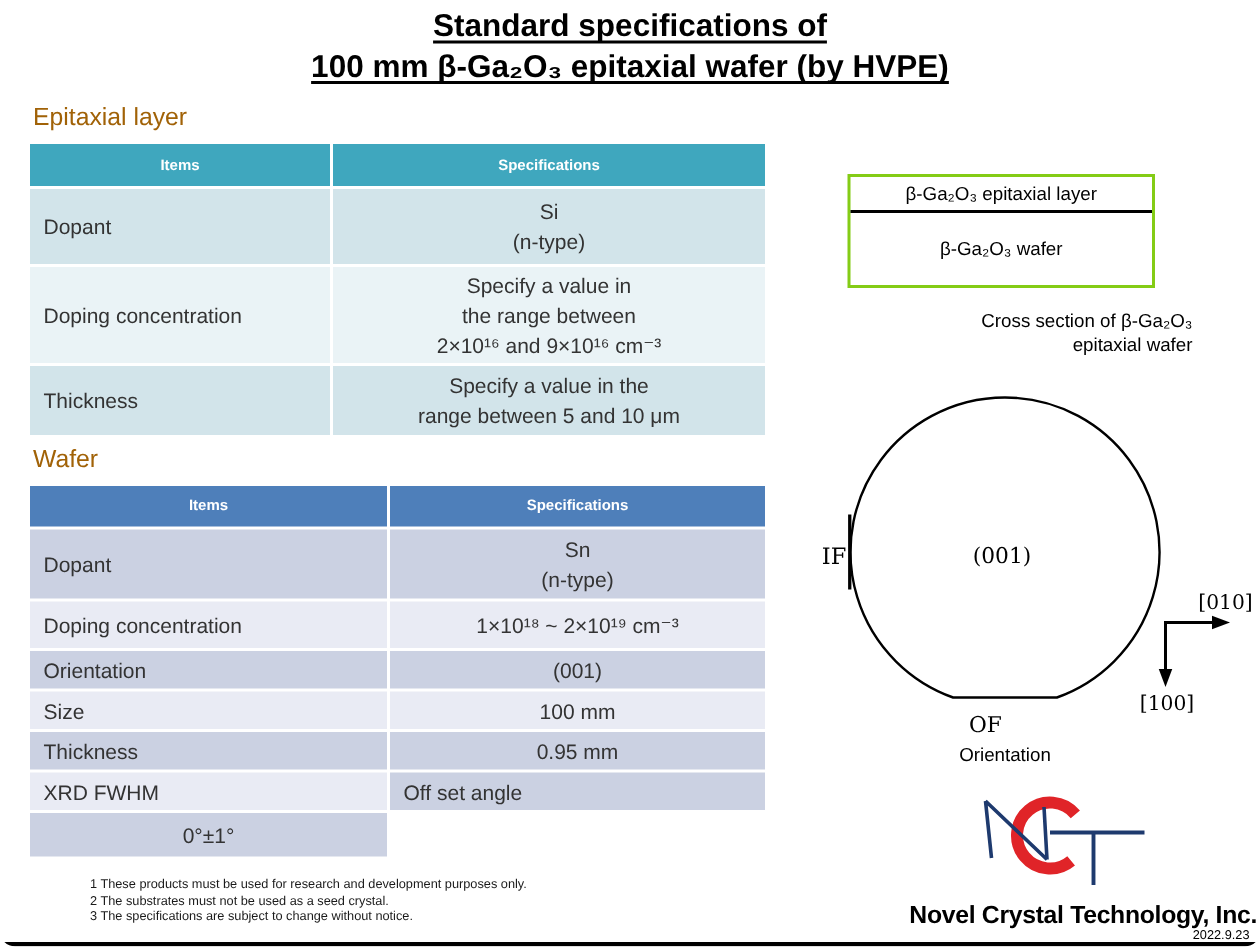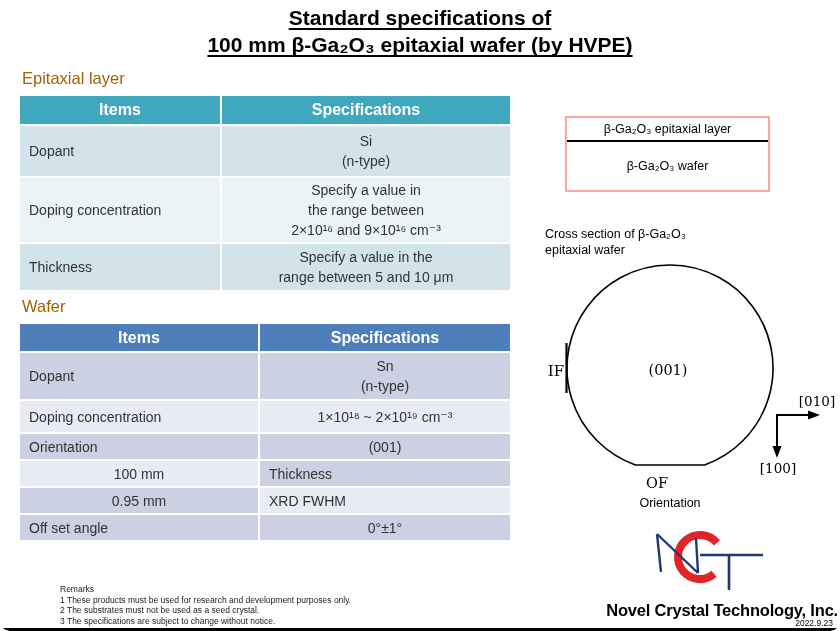--- a/index.html
+++ b/index.html
@@ -10,40 +10,40 @@
   
   .title{position:absolute;top:4px;left:0;width:840px;text-align:center;
     font-size:21px;font-weight:bold;line-height:27px;}
   .title .u{text-decoration:underline;text-decoration-thickness:2px;text-underline-offset:3px;text-decoration-skip-ink:none;}
   
   .sec-label{position:absolute;left:22px;font-size:16.5px;color:#a16207;}
   
   .tbl{position:absolute;left:20px;width:490px;display:grid;gap:2px;background:#fff;}
   .tbl div{box-sizing:border-box;font-size:14px;color:#333;}
   .tbl .h{display:flex;align-items:center;justify-content:center;
-    color:#fff;font-weight:bold;font-size:16px;}
+    color:#fff;font-weight:bold;font-size:10px;}
   .tbl .it{display:flex;align-items:center;padding-left:9px;}
   .tbl .sp{display:flex;align-items:center;justify-content:center;text-align:center;
     white-space:pre-line;line-height:20px;}
   .ep{top:96px;grid-template-columns:200px 288px;grid-template-rows:28px 50px 64px 46px;}
   .ep .h{background:var(--epitaxial-header-bg,#3FA7BE);}
   .ep .d{background:var(--epitaxial-row-dark,#D2E4EA);}
   .ep .l{background:var(--epitaxial-row-light,#EAF3F6);}
   .wf{top:324px;grid-template-columns:238px 250px;grid-template-rows:27px 46px 31px 25px 25px 25px 25px 29px;}
   .wf .h{background:var(--wafer-header-bg,#4E7FBA);}
   .wf .d{background:var(--wafer-row-dark,#CBD1E2);}
   .wf .l{background:var(--wafer-row-light,#E9EBF4);}
   
   .remarks{position:absolute;left:60px;top:584px;font-size:8.5px;line-height:10.5px;color:#1a1a1a;}
   
-  .xsec{position:absolute;left:565px;top:116px;width:201px;border:2px solid #fca5a5;}
+  .xsec{position:absolute;left:565px;top:116px;width:201px;border:2px solid #84cc16;}
   .xsec-top{height:22px;border-bottom:2px solid #000;display:flex;align-items:center;justify-content:center;font-size:12.5px;}
   .xsec-bot{height:48px;display:flex;align-items:center;justify-content:center;font-size:12.5px;}
-  .xsec-cap{position:absolute;left:545px;top:206px;width:250px;text-align:left;
-    font-size:12.5px;line-height:16px;white-space:pre-line;margin-top:20px;}
+  .xsec-cap{position:absolute;left:545px;top:206px;width:250px;text-align:right;
+    font-size:12.5px;line-height:16px;white-space:pre-line;}
   
   .orient{position:absolute;left:530px;top:258px;}
   .orient text{font-family:"DejaVu Serif","Liberation Serif",serif;fill:#000;}
   .orient-cap{position:absolute;left:595px;top:496px;width:150px;text-align:center;font-size:12.5px;}
   
   .logo{position:absolute;left:630px;top:520px;}
   .company{position:absolute;left:540px;top:601px;width:298px;text-align:right;
     font-size:16.5px;font-weight:bold;letter-spacing:-0.2px;}
   .date{position:absolute;left:640px;top:618px;width:193px;text-align:right;font-size:8.5px;}
   .bottom-rule{position:absolute;left:0;bottom:0;width:840px;height:3px;background:#000;}
@@ -78,30 +78,30 @@
   <div class="tbl wf">
     <div class="h">Items</div>
     <div class="h">Specifications</div>
     <div class="it d">Dopant</div>
     <div class="sp d">Sn
 (n-type)</div>
     <div class="it l">Doping concentration</div>
     <div class="sp l">1×10¹⁸ ~ 2×10¹⁹ cm⁻³</div>
     <div class="it d">Orientation</div>
     <div class="sp d">(001)</div>
+    <div class="it l">Size</div>
     <div class="sp l">100 mm</div>
     <div class="it d">Thickness</div>
     <div class="sp d">0.95 mm</div>
     <div class="it l">XRD FWHM</div>
     <div class="it d">Off set angle</div>
     <div class="sp d">0°±1°</div>
   </div>
 
   <div class="remarks">
-    <div>Remarks</div>
     <div>1 These products must be used for research and development purposes only.</div>
     <div>2 The substrates must not be used as a seed crystal.</div>
     <div>3 The specifications are subject to change without notice.</div>
   </div>
 
   <div class="xsec">
     <div class="xsec-top">β-Ga₂O₃ epitaxial layer</div>
     <div class="xsec-bot">β-Ga₂O₃ wafer</div>
   </div>
   <div class="xsec-cap">Cross section of β-Ga₂O₃

